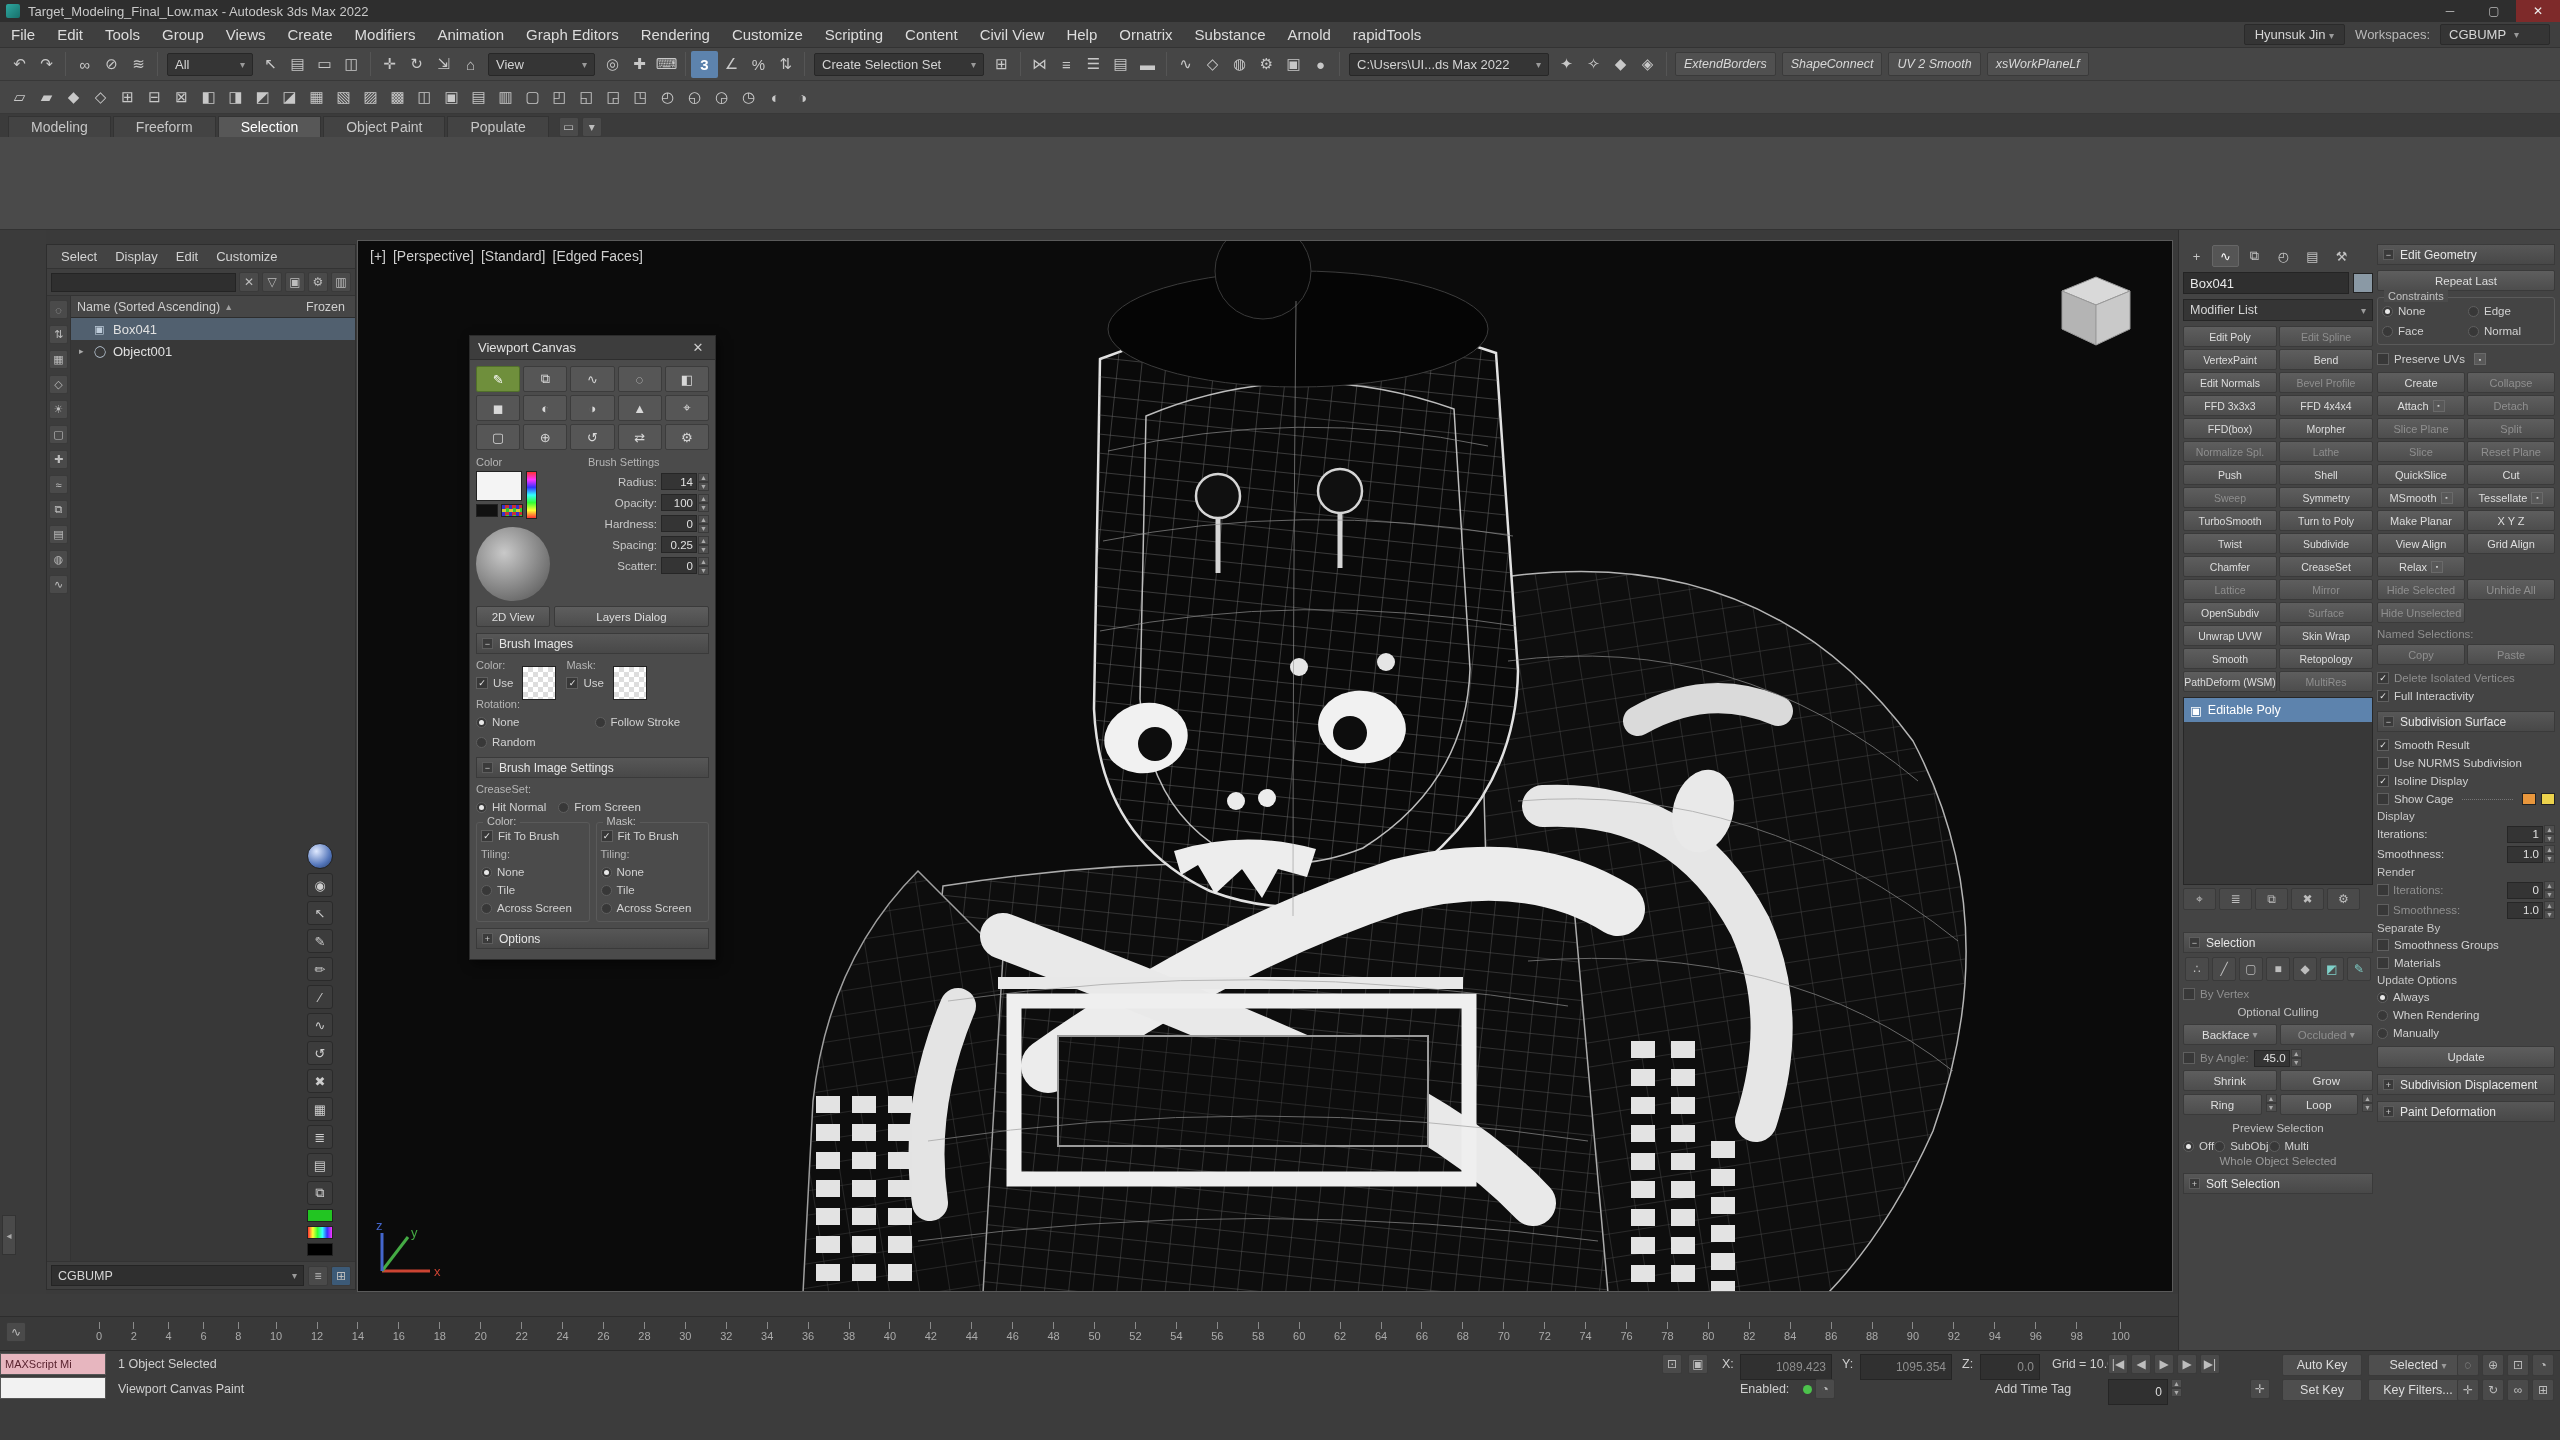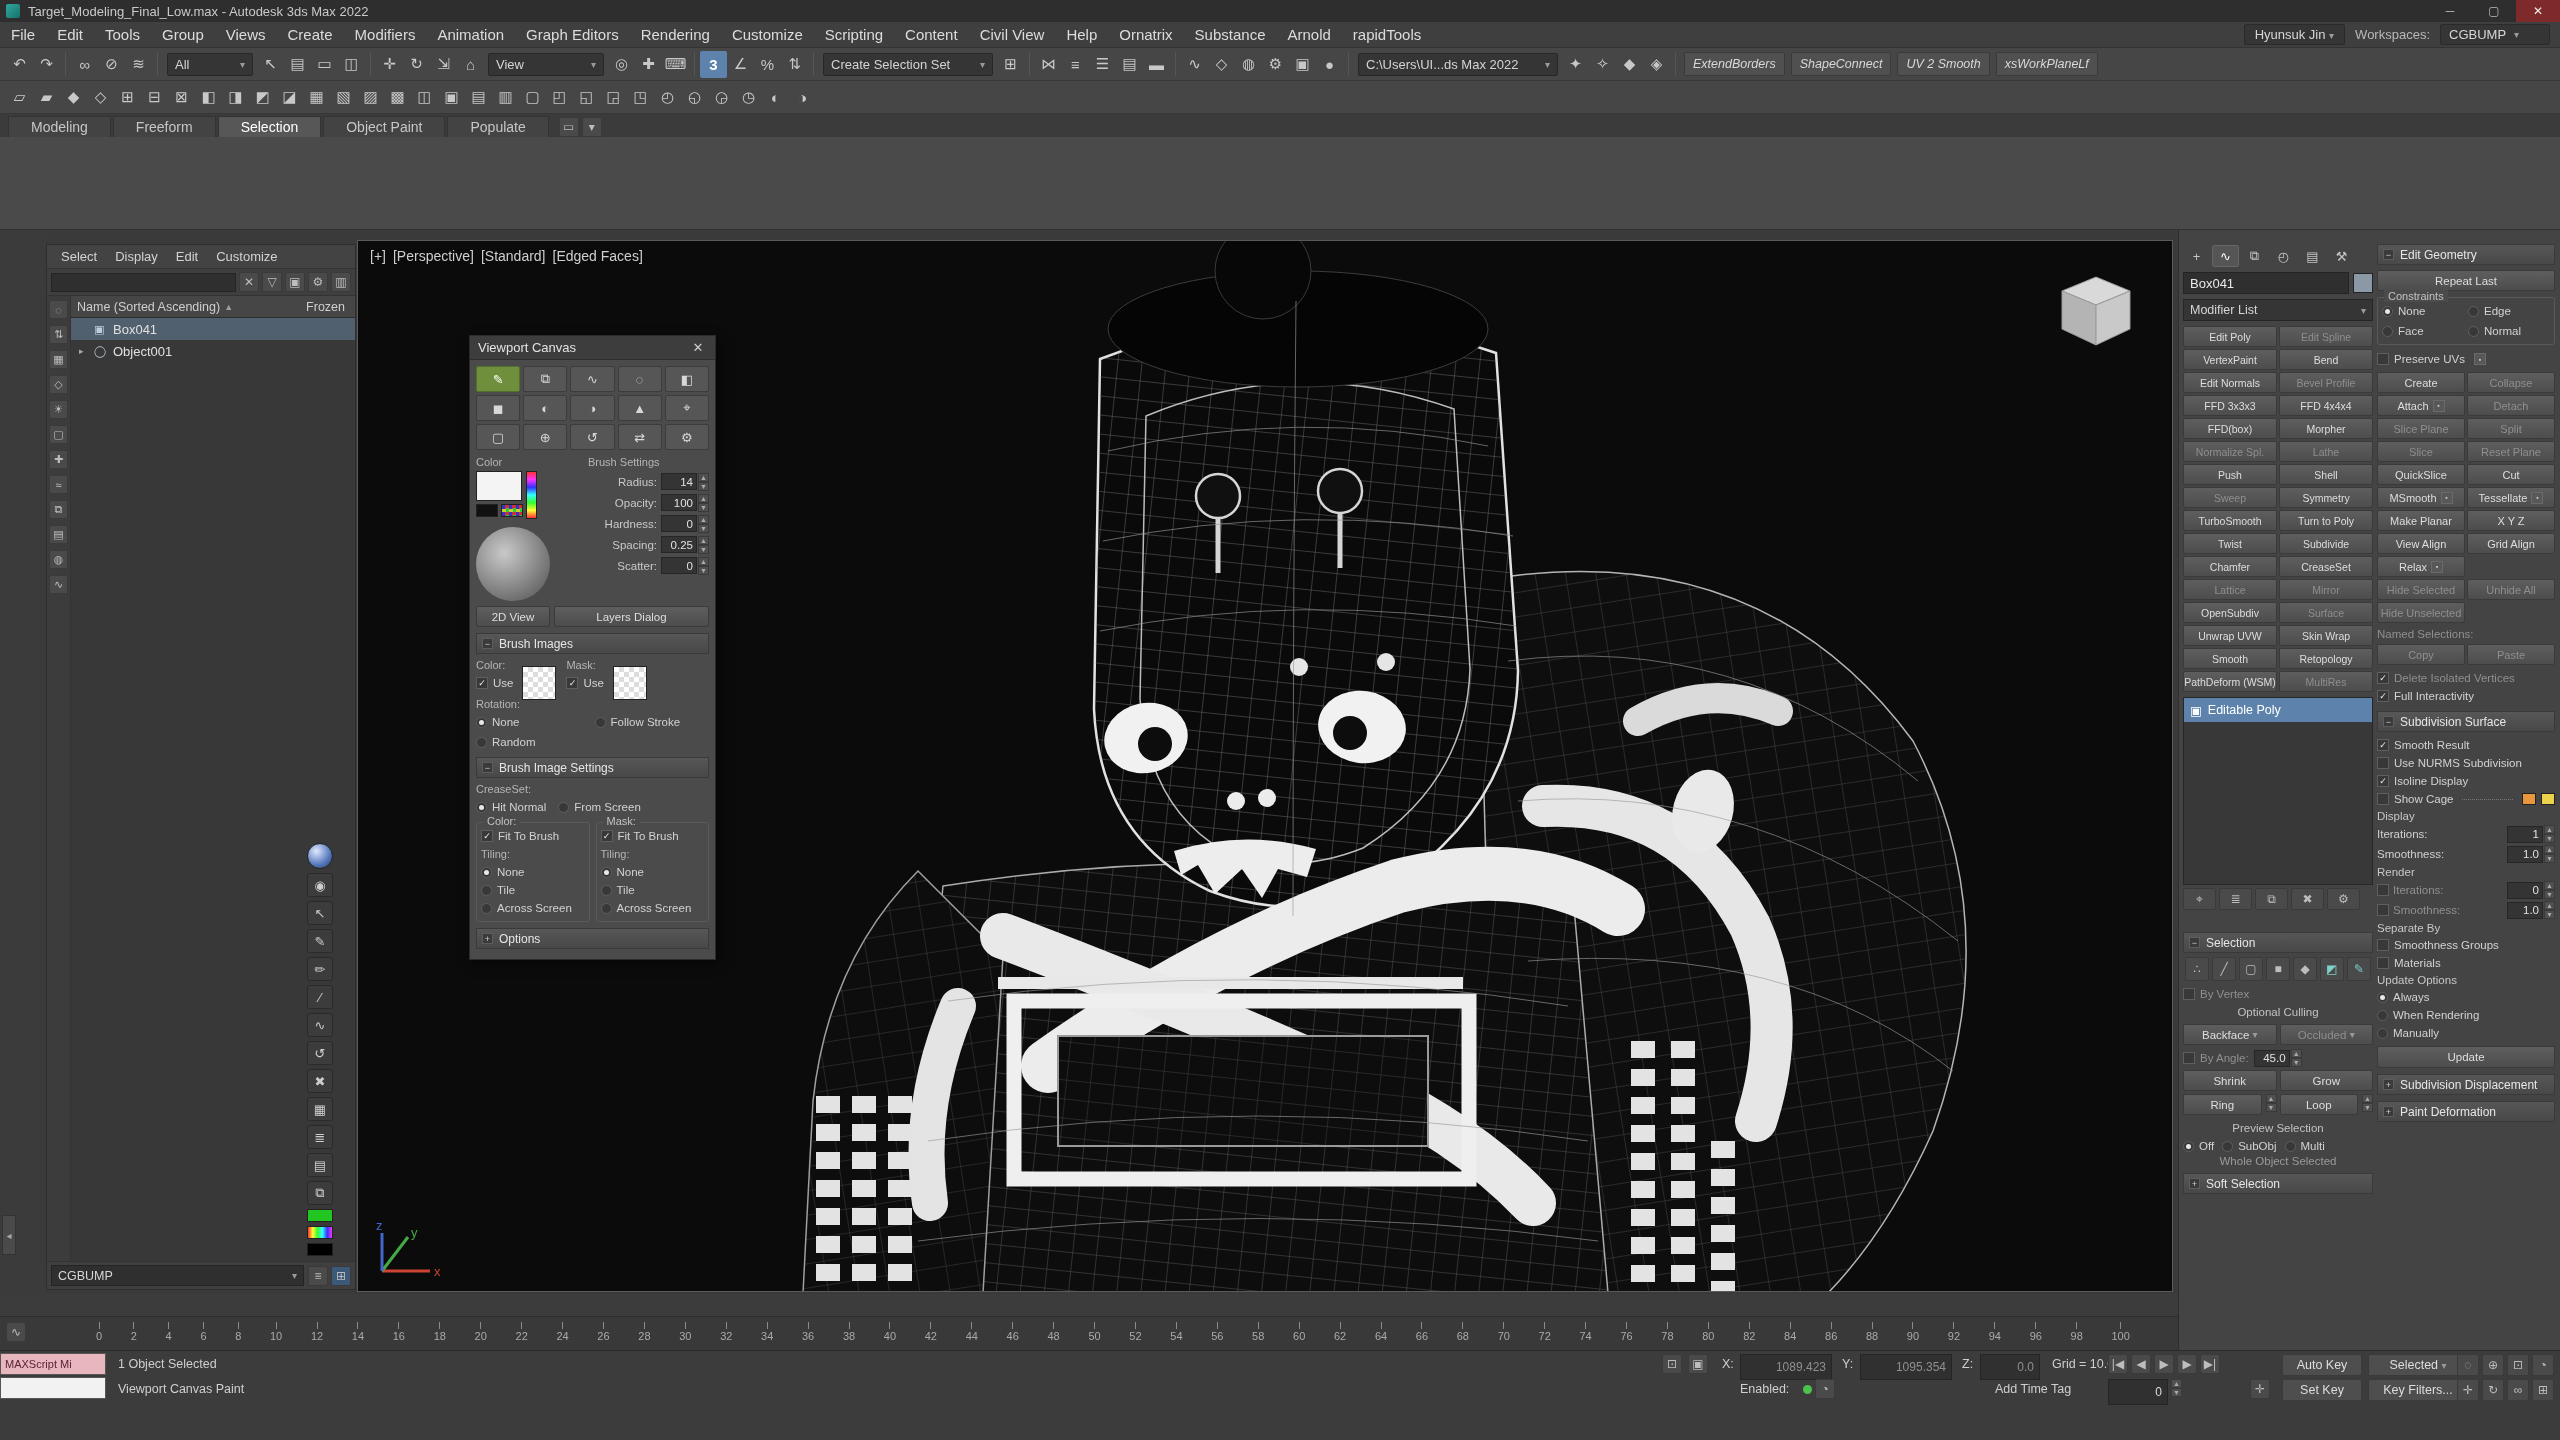--- a/index.html
+++ b/index.html
@@ -266,21 +266,21 @@
         <span class="tbi">
           <span>↻</span>
         </span>
         <span class="tbi">
           <span>⇲</span>
         </span>
         <span class="tbi">
           <span>⌂</span>
         </span>
       </div>
-    <span class="dd" style="width:116px">
+    <span class="dd" style="width:107px">
         <span class="lab">View</span>
         <span class="dda">▾</span>
       </span>
     <div class="ig">
         <span class="tbi">
           <span>◎</span>
         </span>
         <span class="tbi">
           <span>✚</span>
         </span>
@@ -901,21 +901,21 @@
               <span>▲</span>
               <span>▼</span>
             </span>
           <button class="pbtn">Loop</button>
           <span class="spin-ud">
               <span>▲</span>
               <span>▼</span>
             </span>
         </div>
         <div class="centerlab" style="margin-top:4px">Preview Selection</div>
-        <div class="row" style="gap:8px">
+        <div class="row" style="">
           <span class="optrow">
               <span class="radio sel"></span>
               <span>Off</span>
             </span>
             <span class="optrow">
               <span class="radio"></span>
               <span>SubObj</span>
             </span>
             <span class="optrow">
               <span class="radio"></span>

